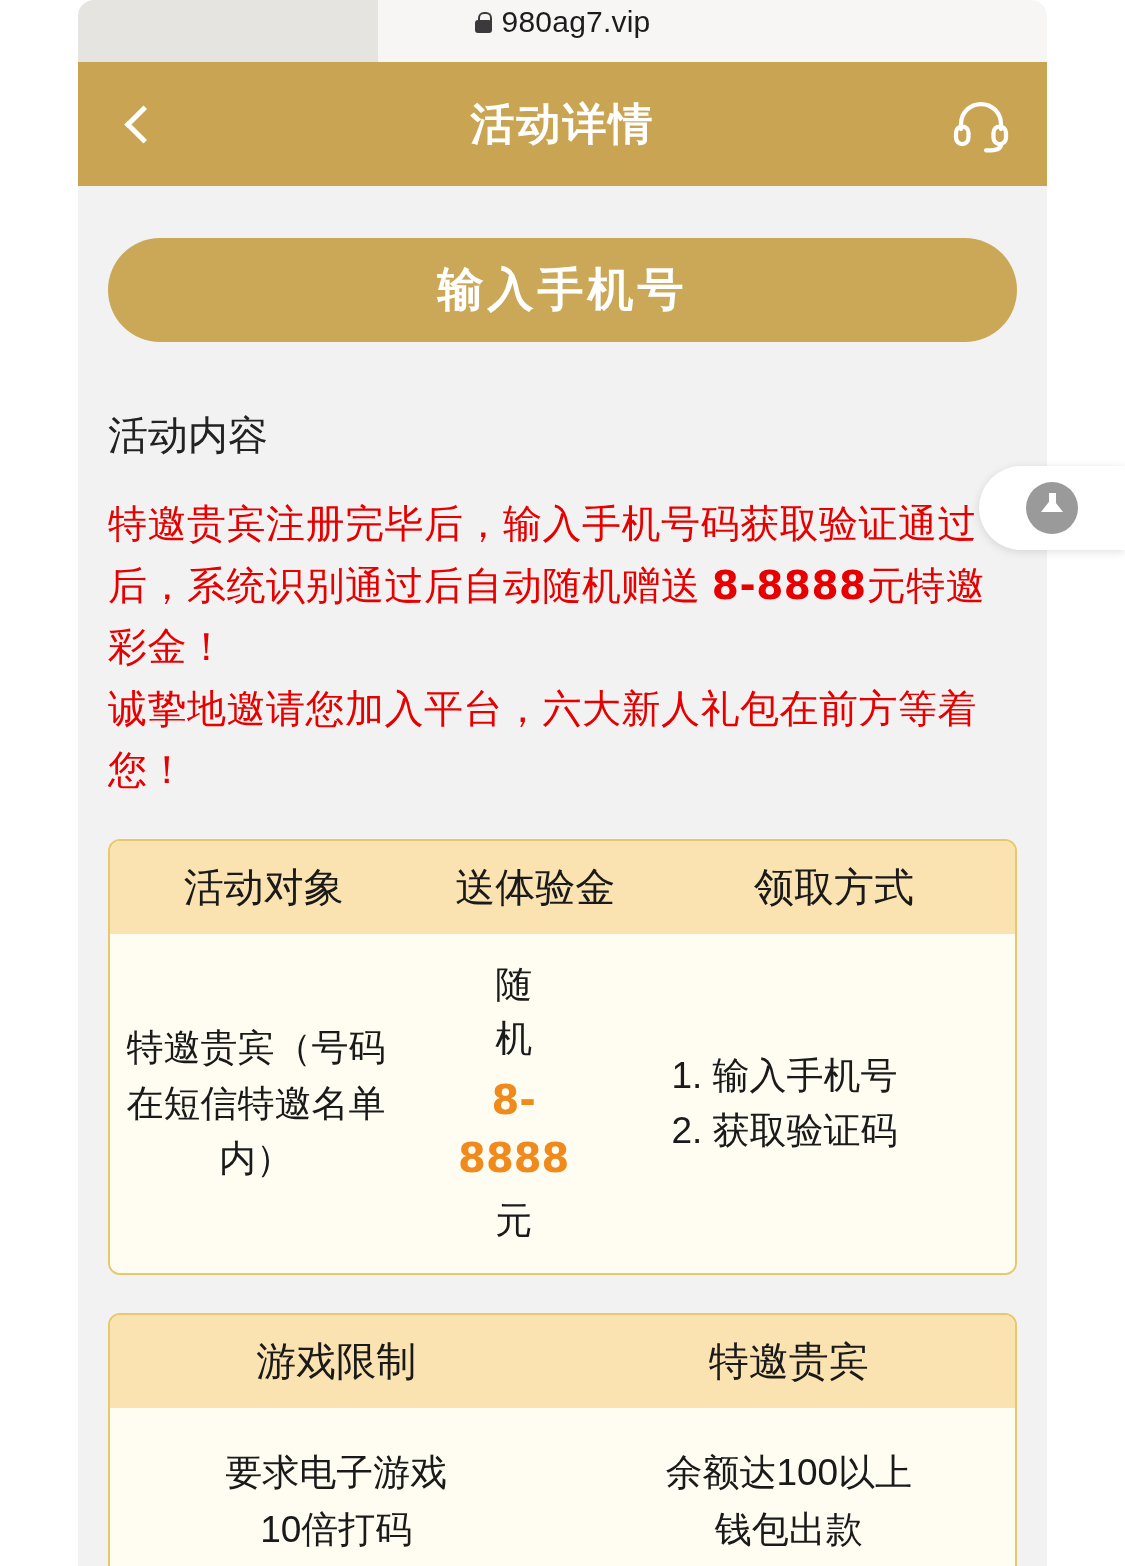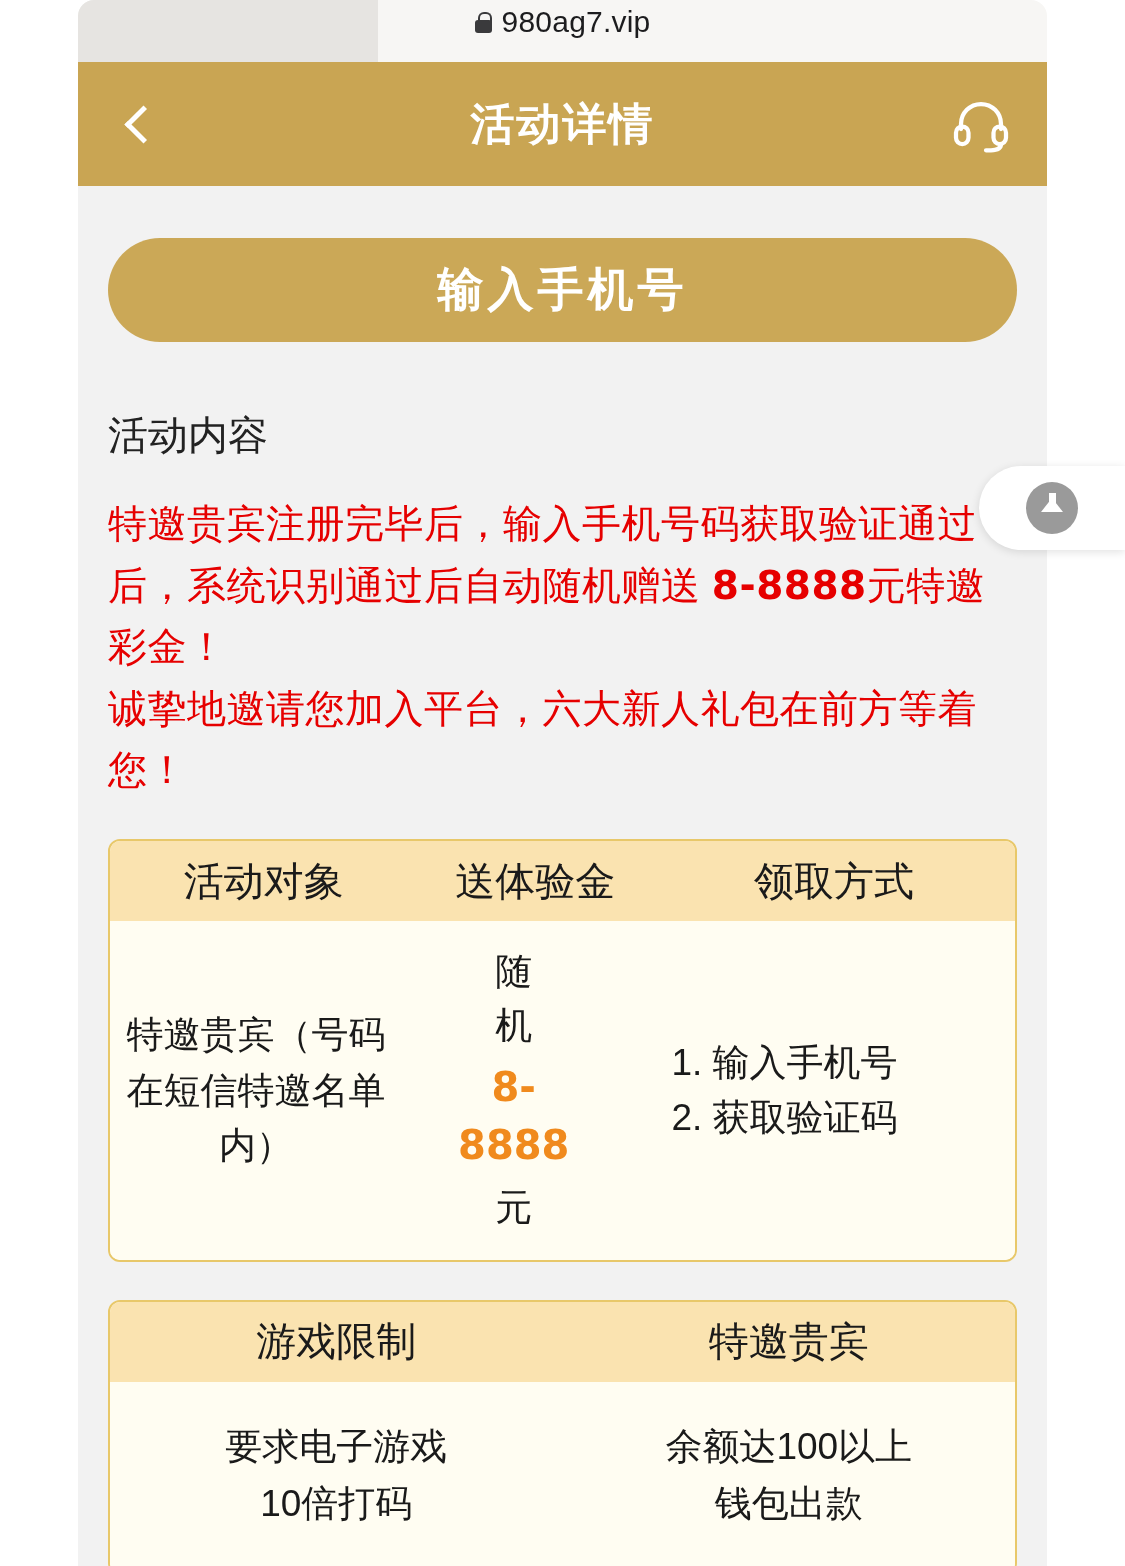--- a/index.html
+++ b/index.html
@@ -186,21 +186,21 @@
     margin-top: 38px;
     border: 2px solid #e8c86a;
     border-radius: 12px;
     overflow: hidden;
     background: #fffdf2;
   }
   .card-head {
     background: #fae3b0;
     display: flex;
     align-items: center;
-    height: 80px;
+    height: 93px;
   }
   .card-head .cell {
     font-size: 40px;
     color: #1a1a1a;
     text-align: center;
     font-weight: 500;
   }
   .card-body {
     display: flex;
     align-items: stretch;

